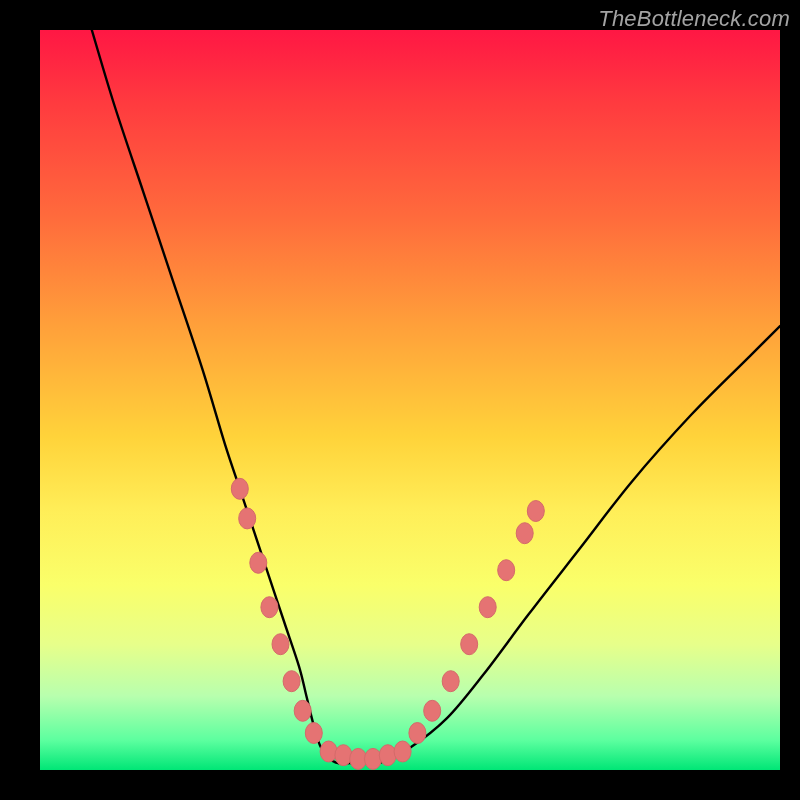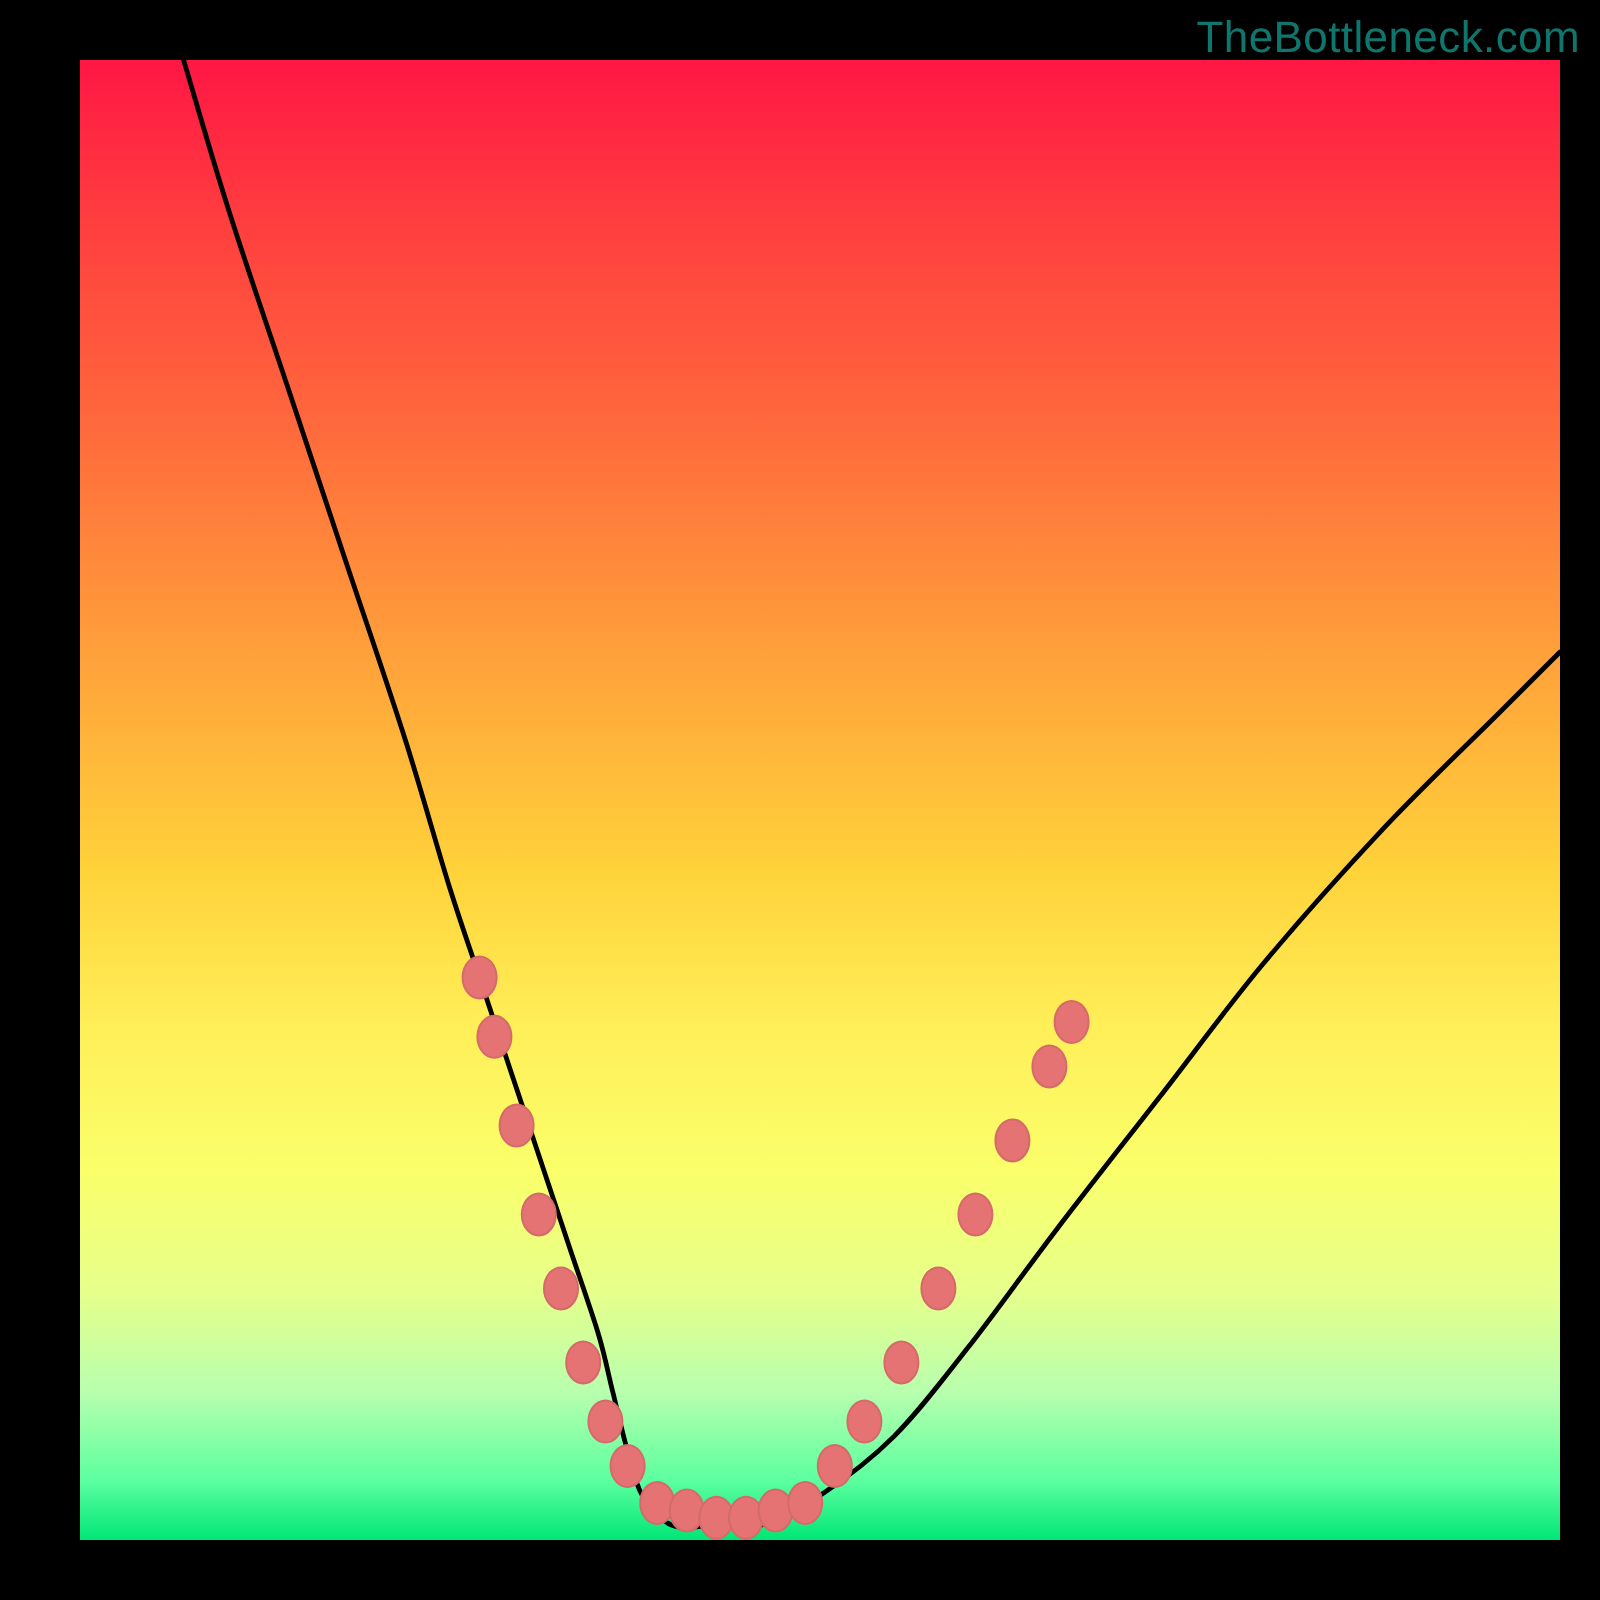--- a/index.html
+++ b/index.html
@@ -37,24 +37,25 @@
       #e7ff8a 83%,
       #b8ffae 90%,
       #5cff9f 96%,
       #00e676 100%
     );
   }
   .watermark {
     position: absolute;
     top: 6px;
     right: 10px;
-    color: #0f766e;
+    color: #a3a3a3;
     font-size: 22px;
     letter-spacing: 0.2px;
     font-weight: 500;
+    font-style: italic;
   }
   svg.curve {
     position: absolute;
     left: 0;
     top: 0;
     width: 740px;
     height: 740px;
   }
 </style>
 </head>

